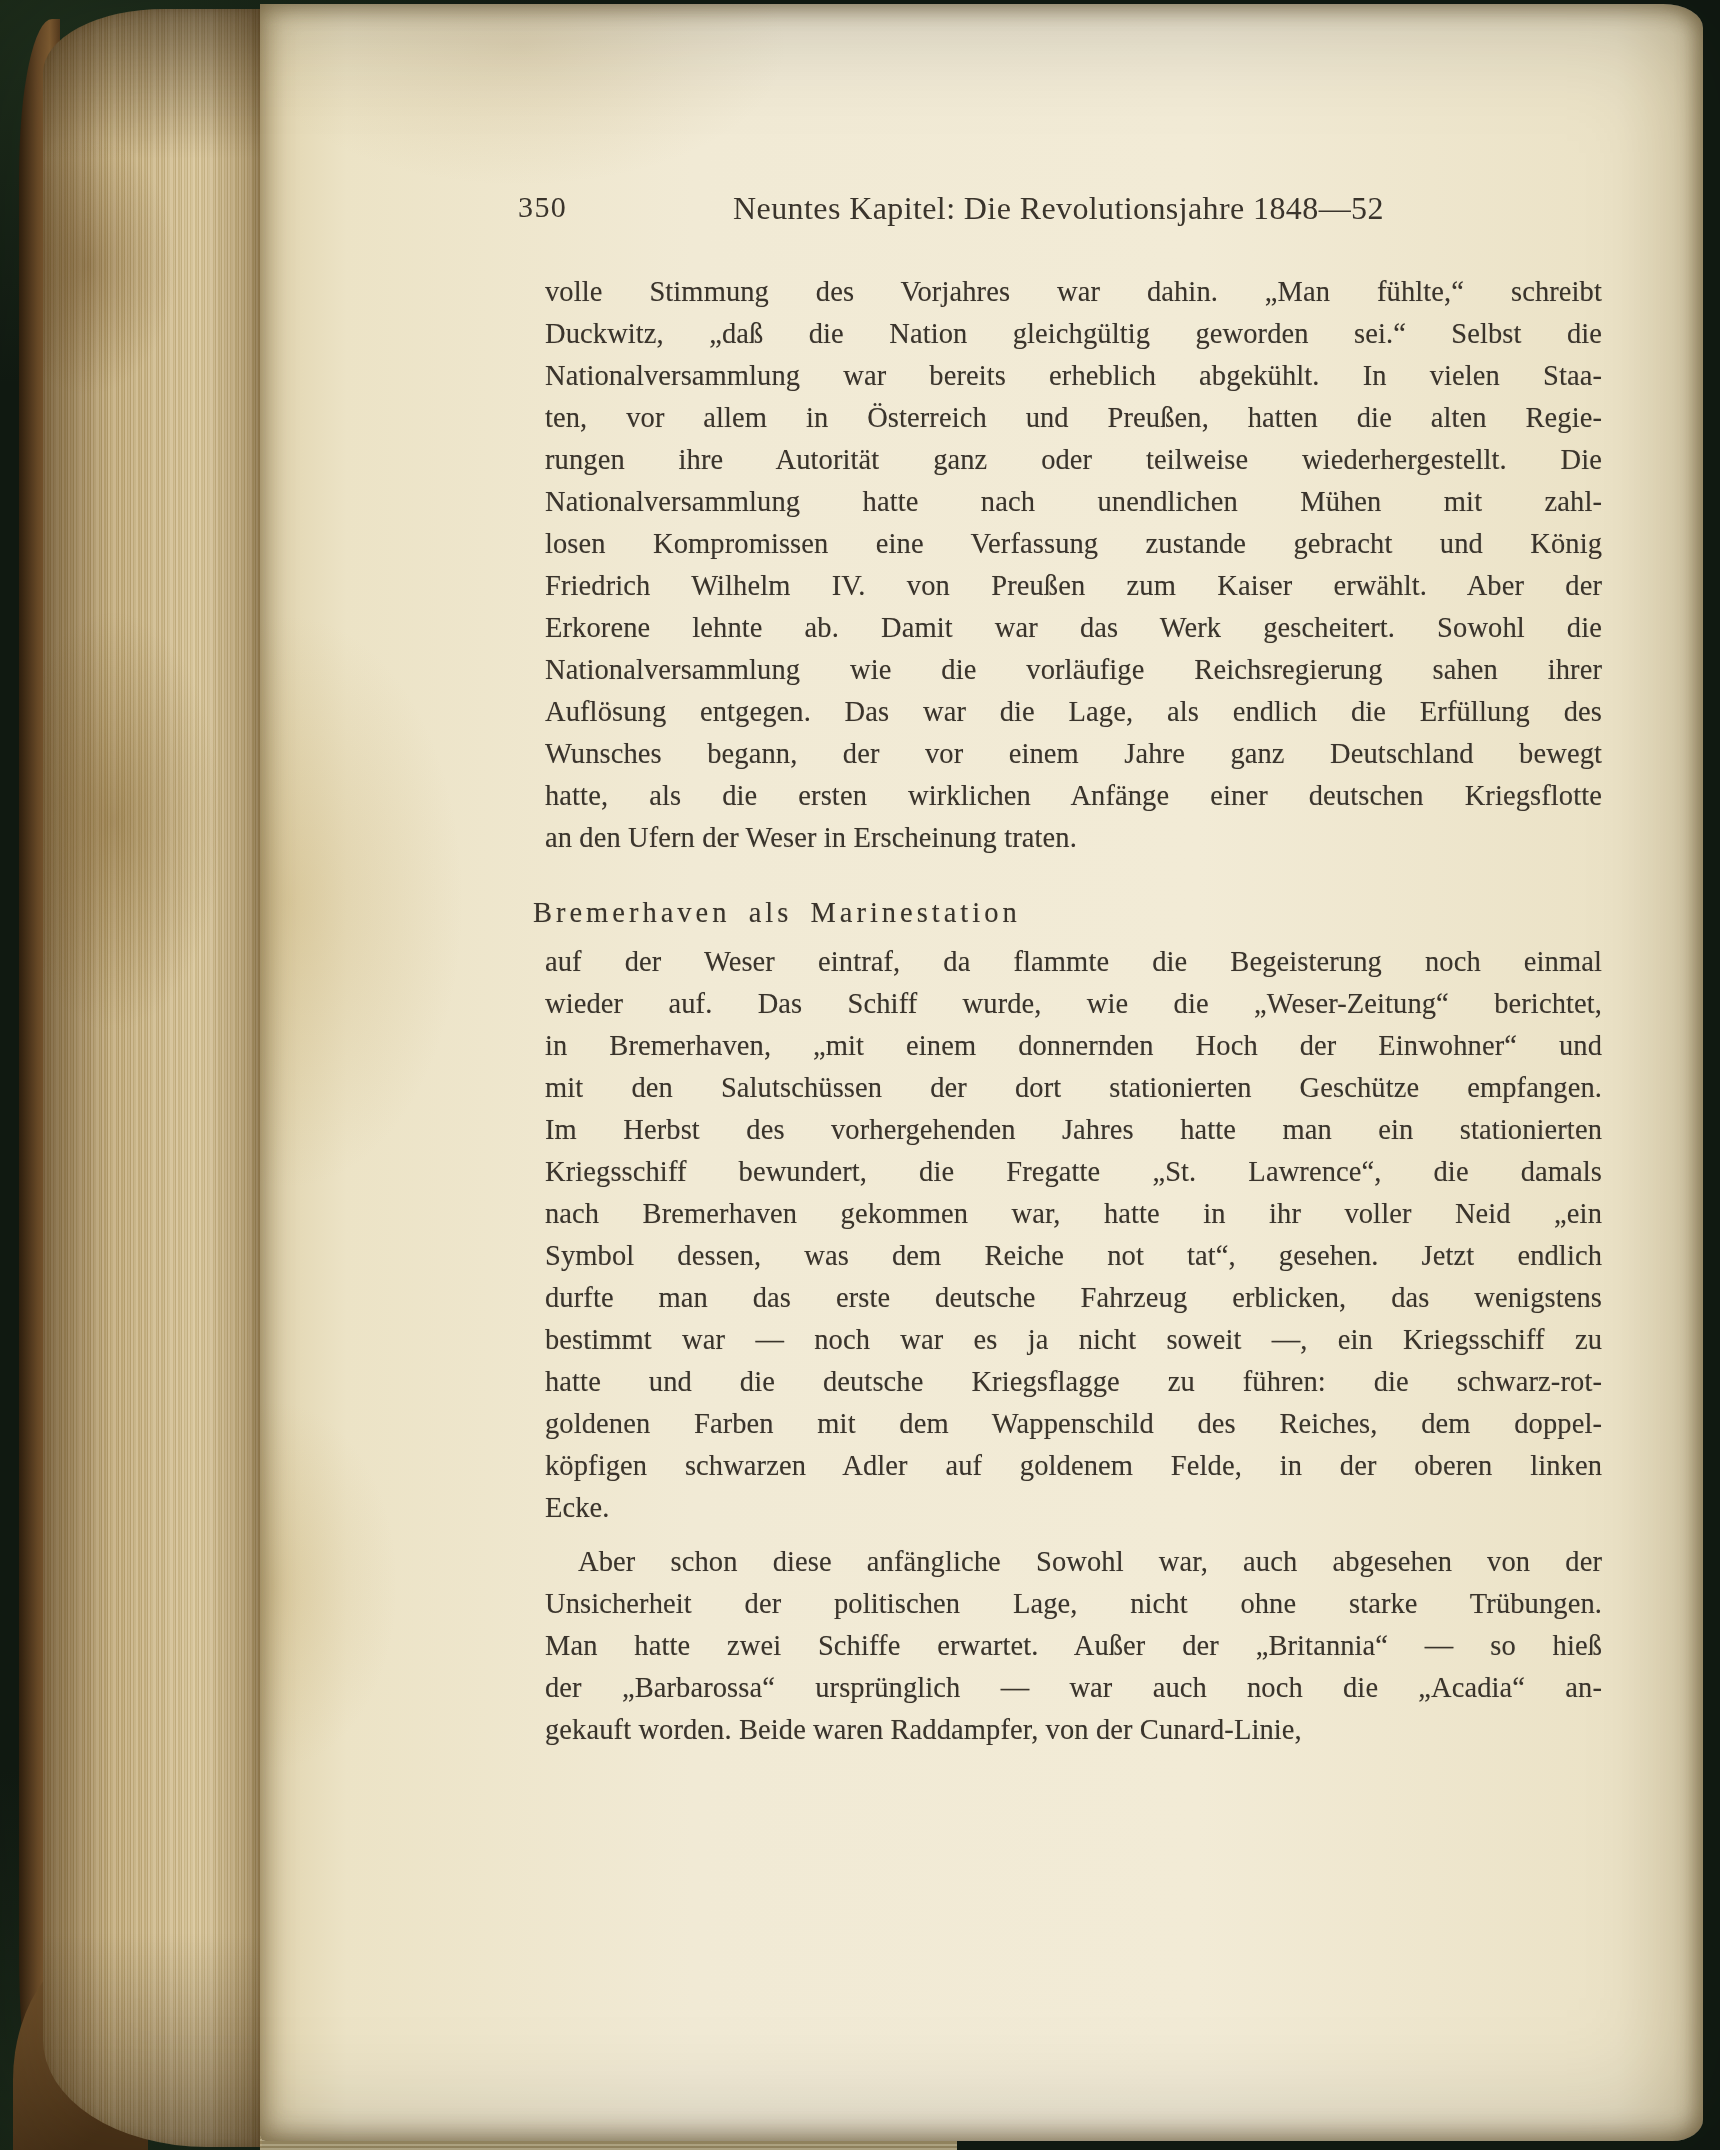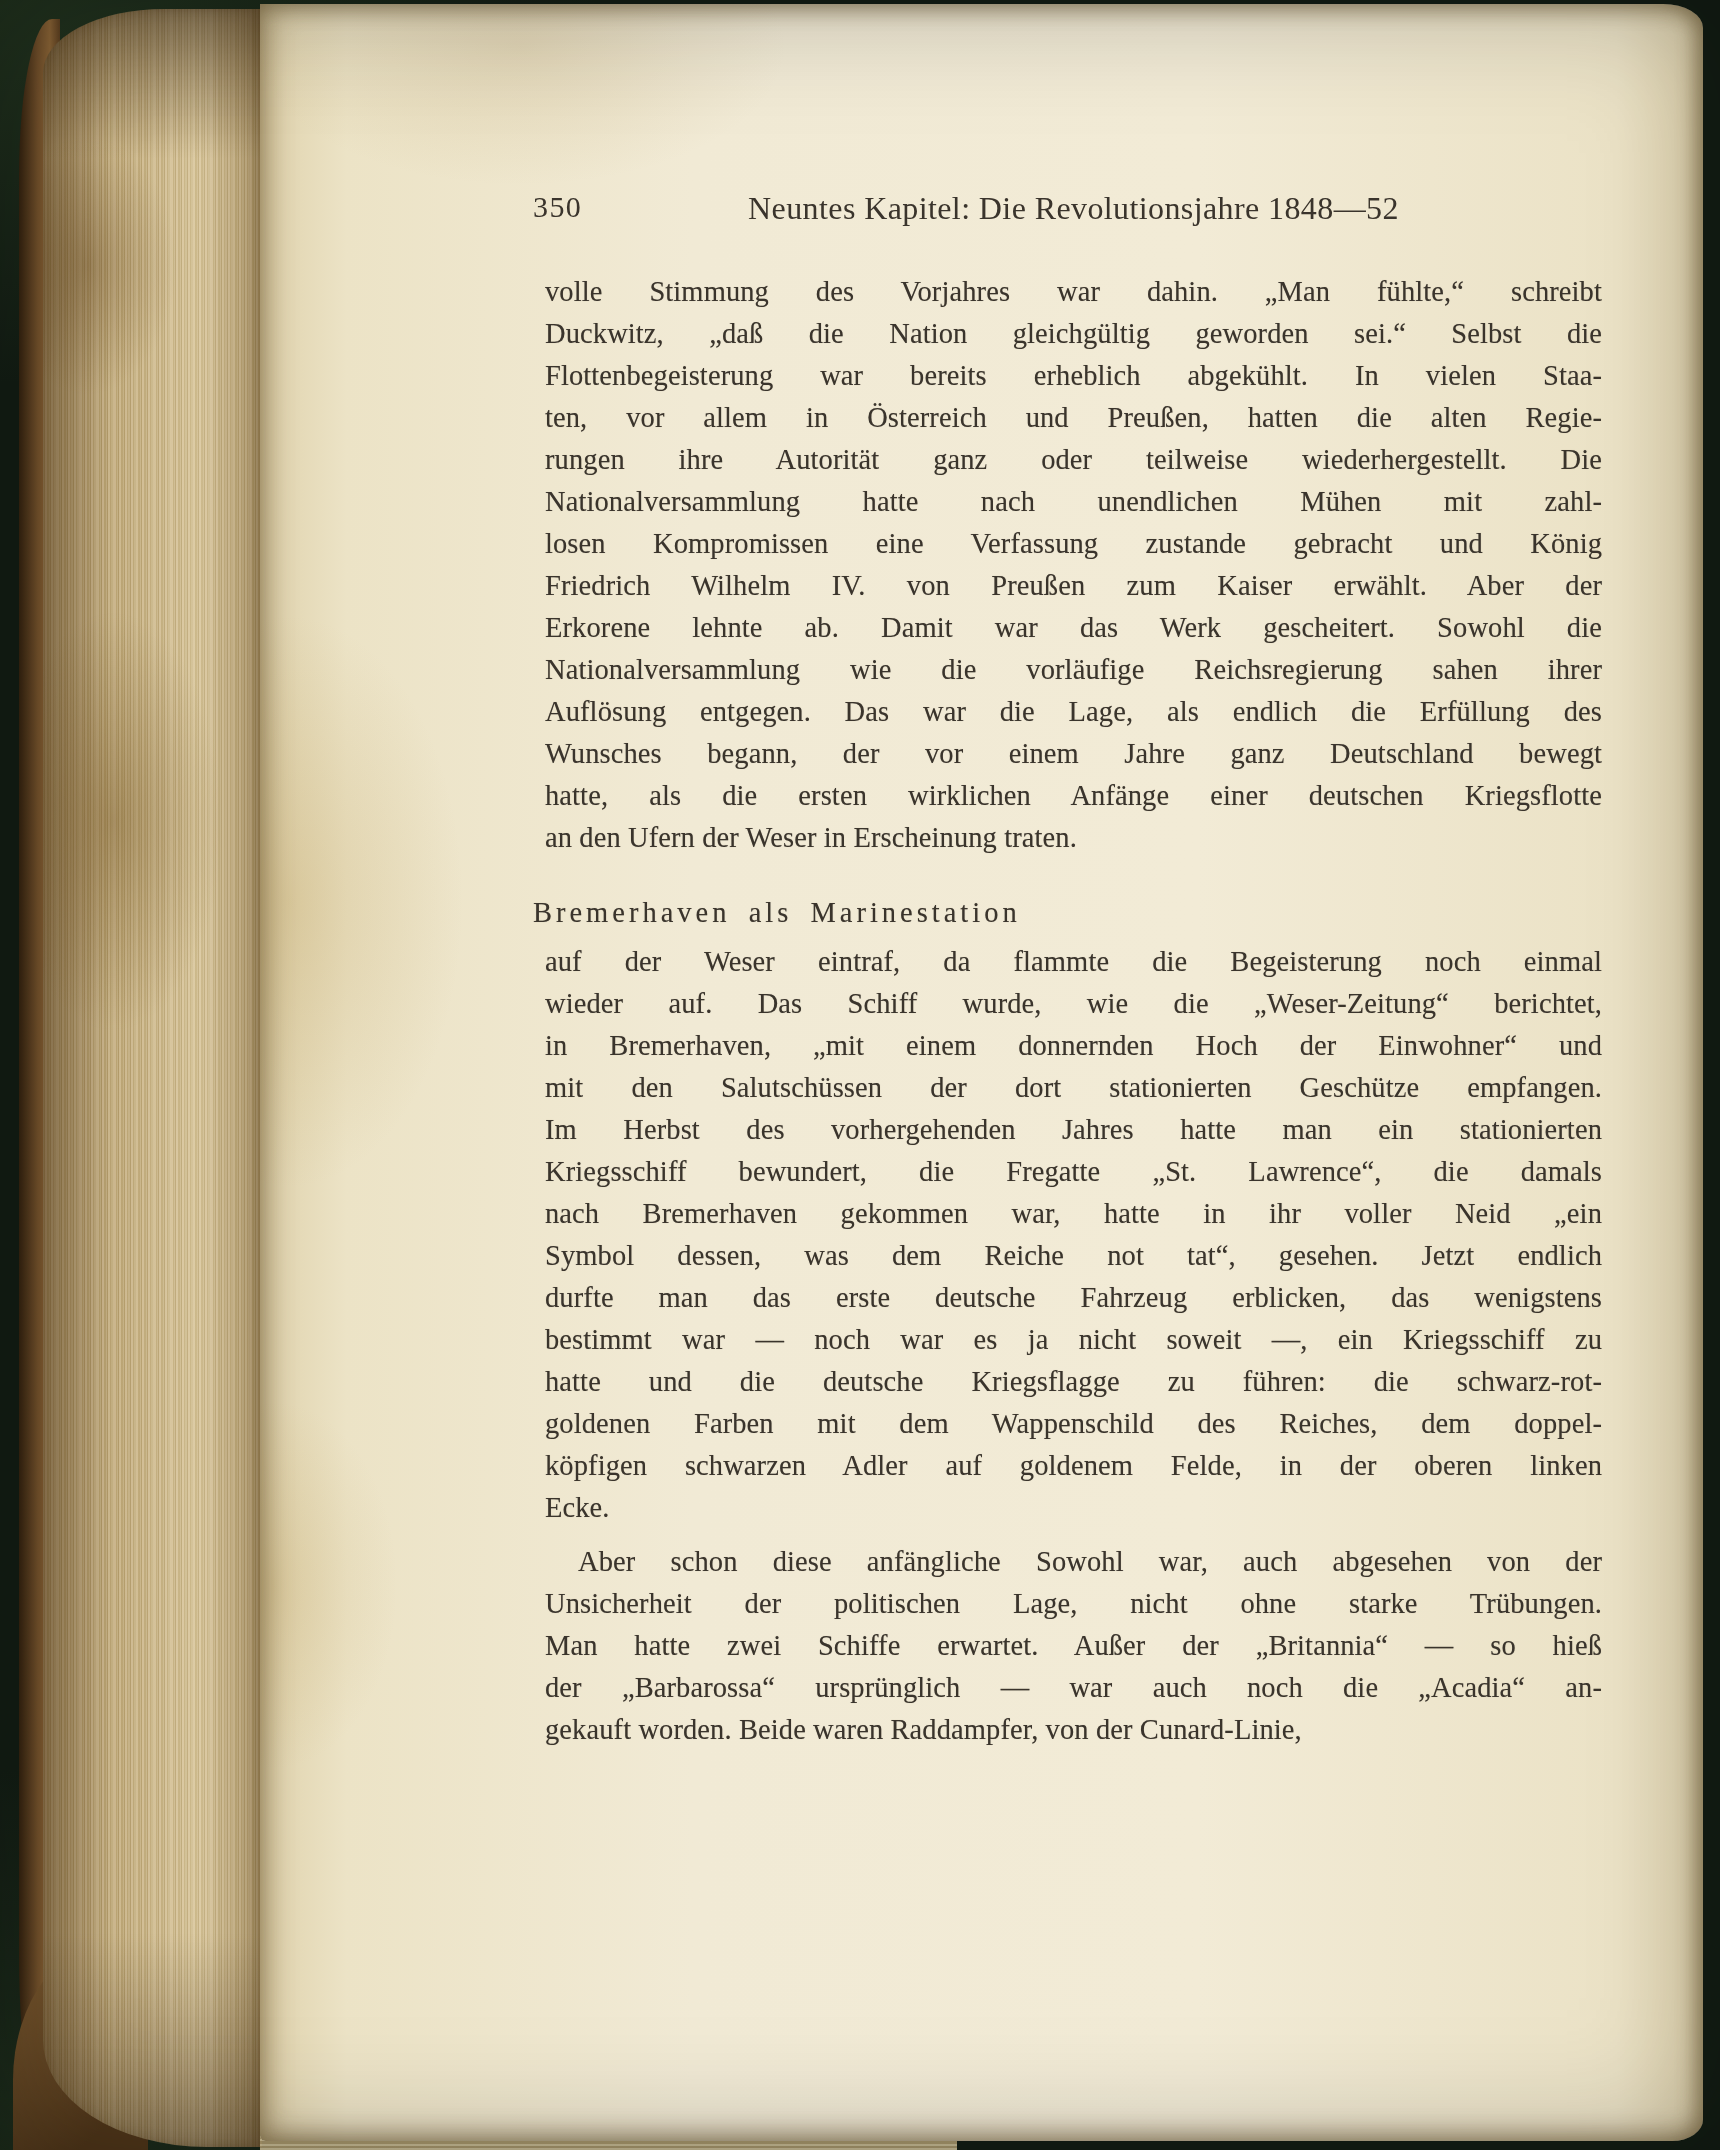--- a/index.html
+++ b/index.html
@@ -82,21 +82,21 @@
     border-bottom-left-radius: 5.7px;
     box-shadow:
       inset 12.8px 0 25.6px rgba(90,65,25,.28),
       inset -10px 0 18.5px rgba(90,70,30,.30),
       inset 0 10px 18.5px rgba(90,70,30,.18),
       inset 0 -11.4px 21.3px rgba(90,70,30,.22);
   }
 
   
   .page-header {
-    position: absolute; left: 273px; top: 186px; width: 1081px; height: 43px;
+    position: absolute; left: 258px; top: 186px; width: 1081px; height: 43px;
     color: var(--ink);
   }
   .page-number {
     position: absolute; left: 0; top: 0;
     font-size: 30px; letter-spacing: 1.4px;
   }
   .running-header {
     display: block; text-align: center;
     font-size: 32px; letter-spacing: 0.4px;
   }
@@ -145,21 +145,21 @@
 
   <div class="page">
     <div class="page-header">
       <span class="page-number">350</span>
       <span class="running-header">Neuntes Kapitel: Die Revolutionsjahre 1848—52</span>
     </div>
     <div class="text-block">
         <div class="paragraph">
           <div class="line">volle Stimmung des Vorjahres war dahin. „Man fühlte,“ schreibt</div>
           <div class="line">Duckwitz, „daß die Nation gleichgültig geworden sei.“ Selbst die</div>
-          <div class="line">Flottenbegeisterung war bereits erheblich abgekühlt. In vielen Staa-</div>
+          <div class="line">Nationalversammlung war bereits erheblich abgekühlt. In vielen Staa-</div>
           <div class="line">ten, vor allem in Österreich und Preußen, hatten die alten Regie-</div>
           <div class="line">rungen ihre Autorität ganz oder teilweise wiederhergestellt. Die</div>
           <div class="line">Nationalversammlung hatte nach unendlichen Mühen mit zahl-</div>
           <div class="line">losen Kompromissen eine Verfassung zustande gebracht und König</div>
           <div class="line">Friedrich Wilhelm IV. von Preußen zum Kaiser erwählt. Aber der</div>
           <div class="line">Erkorene lehnte ab. Damit war das Werk gescheitert. Sowohl die</div>
           <div class="line">Nationalversammlung wie die vorläufige Reichsregierung sahen ihrer</div>
           <div class="line">Auflösung entgegen. Das war die Lage, als endlich die Erfüllung des</div>
           <div class="line">Wunsches begann, der vor einem Jahre ganz Deutschland bewegt</div>
           <div class="line">hatte, als die ersten wirklichen Anfänge einer deutschen Kriegsflotte</div>

